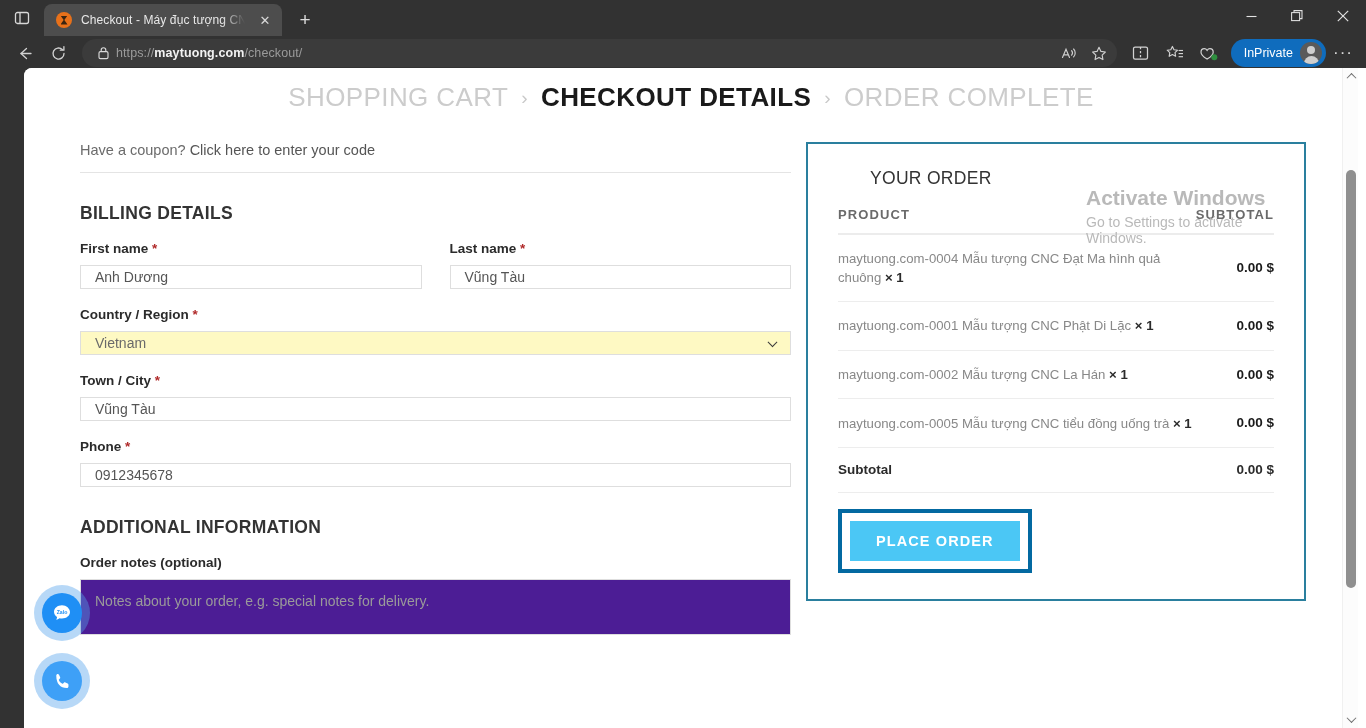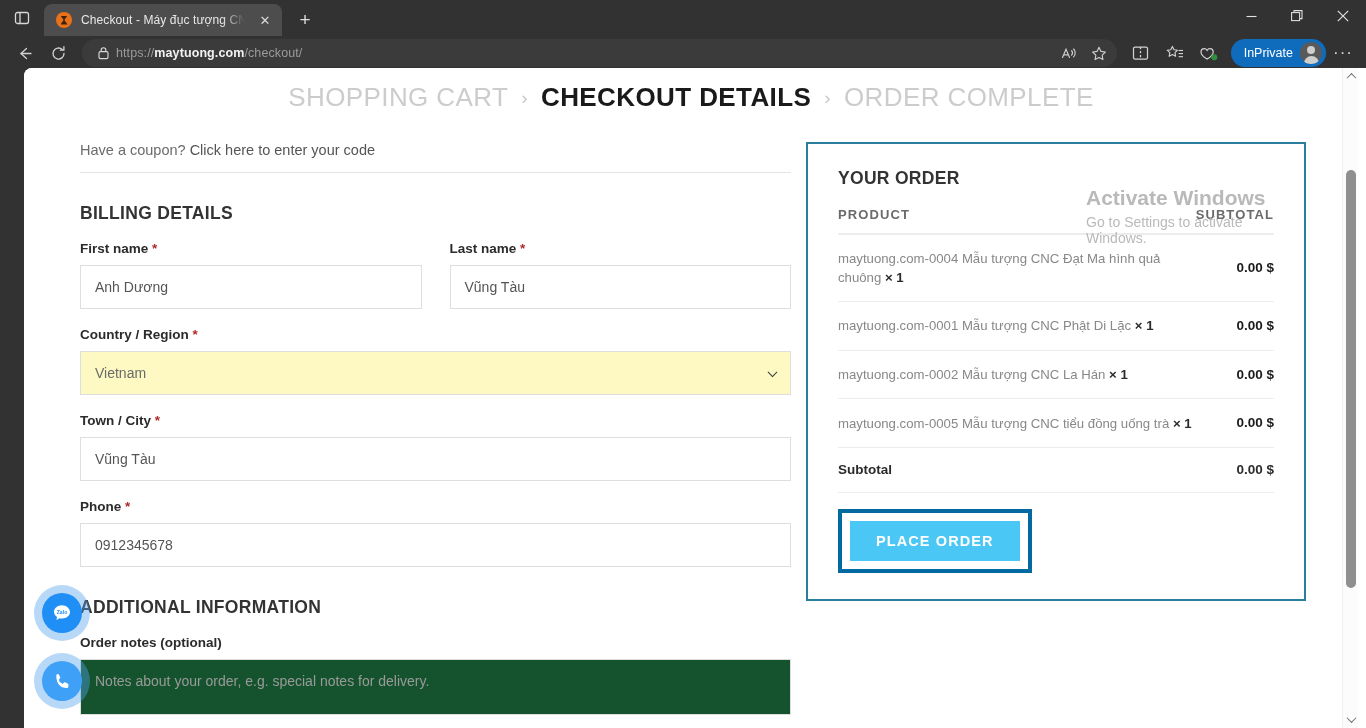--- a/index.html
+++ b/index.html
@@ -146,45 +146,45 @@
     margin: 30px 0 17px; text-transform: uppercase;
   }
 
   .field { margin-bottom: 18px; }
   .field label {
     display: block; font-size: 13.5px; font-weight: 700; color: #2b2b2b;
     margin-bottom: 9px;
   }
   .req { color: #b02a2a; font-weight: 700; }
   .input, .select {
-    width: 100%; height: 44px; border: 1px solid #dedede; background: #fff;
+    width: 100%; height: 24px; border: 1px solid #dedede; background: #fff;
     font-size: 14px; color: #555; padding: 0 14px;
     font-family: "Liberation Sans", sans-serif; border-radius: 0;
     display: flex; align-items: center; text-align: right;
   }
   .select { background: #fef9c3; position: relative; color:#6a6a6a; }
   .chev {
     position: absolute; right: 14px; top: 50%; transform: translateY(-60%) rotate(45deg);
     width: 7px; height: 7px; border-right: 1.7px solid #3a3a3a; border-bottom: 1.7px solid #3a3a3a;
   }
   .row2 { display: flex; gap: 28px; }
   .row2 > .field { flex: 1; }
   .textarea {
-    width: 100%; height: 56px; border: 1px solid #dedede; background: #14532d;
+    width: 100%; height: 56px; border: 1px solid #dedede; background: #4c1d95;
     font-size: 14px; color: #9a9a9a; padding: 13px 14px;
   }
 
   
   .order-box {
     border: 2px solid #2a7f9e; padding: 24px 30px 26px; background: #fff;
     position: relative;
   }
   .order-title {
-    font-size: 17.5px; font-weight: 700; color: #333; letter-spacing: .3px;
-    margin-bottom: 18px; text-transform: uppercase;
+    font-size: 17.5px; font-weight: 400; color: #333; letter-spacing: .3px;
+    margin-bottom: 18px; text-transform: uppercase; margin-left: 32px;
   }
   table.order { width: 100%; border-collapse: collapse; }
   table.order th {
     text-align: left; font-size: 13px; font-weight: 700; color: #6a6a6a;
     letter-spacing: 1.1px; padding-bottom: 11px; border-bottom: 2px solid #ececec;
   }
   table.order th.r { text-align: right; }
   table.order td {
     font-size: 13.2px; color: #888; padding: 14px 0; border-bottom: 1px solid #ededed;
     line-height: 1.45; vertical-align: middle;

